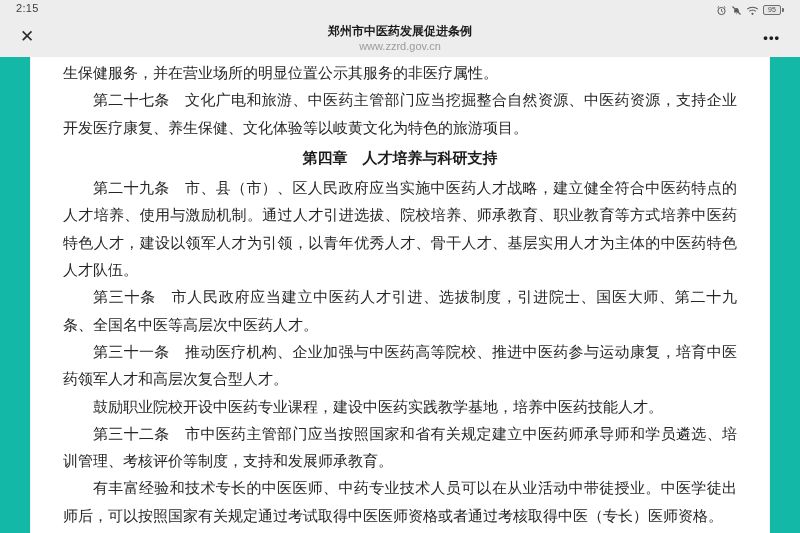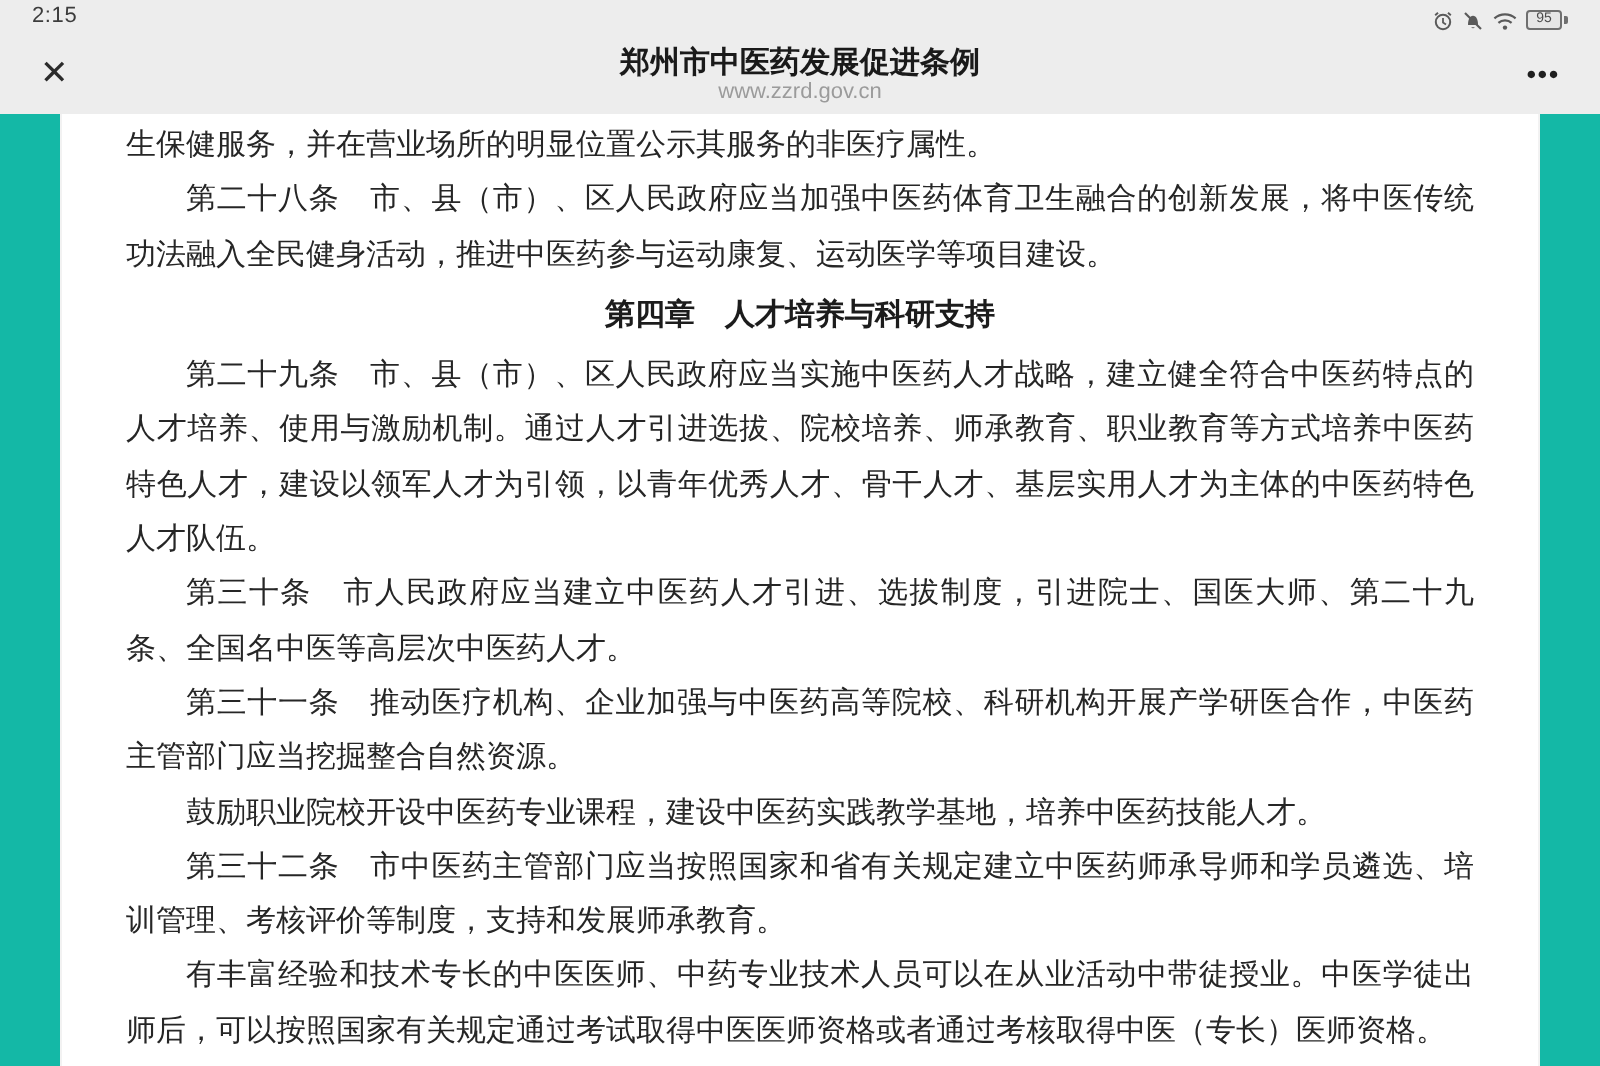--- a/index.html
+++ b/index.html
@@ -33,21 +33,21 @@
   .close-btn {
     position:absolute; left:14px; top:50%; transform:translateY(-58%);
     background:none; border:none; font-size:17px; color:#2b2b2b; cursor:pointer;
     line-height:1; font-weight:300; padding:2px 6px;
   }
   .menu-btn {
     position:absolute; right:14px; top:50%; transform:translateY(-55%);
     background:none; border:none; cursor:pointer; padding:2px 6px;
     font-size:13px; font-weight:700; color:#1f1f1f; letter-spacing:1px; line-height:1;
   }
-  .header .title { font-size:15px; font-weight:700; color:#1a1a1a; line-height:17px; }
+  .header .title { font-size:12px; font-weight:700; color:#1a1a1a; line-height:17px; }
   .header .url { font-size:11px; color:#9b9b9b; line-height:13px; }
   
   .content {
     height:488px; background:#14b8a6; overflow:hidden;
   }
   .paper {
     width:740px; height:100%; margin:0 30px; background:#ffffff;
     border-left:1px solid rgba(0,0,0,0.05); border-right:1px solid rgba(0,0,0,0.05);
     padding:2px 32px 0 32px;
   }
@@ -93,23 +93,23 @@
   <button class="close-btn">✕</button>
   <div class="title">郑州市中医药发展促进条例</div>
   <div class="url">www.zzrd.gov.cn</div>
   <button class="menu-btn">•••</button>
 </div>
 
 <div class="content">
   <div class="paper">
     <div>
         <p class="continuation">生保健服务，并在营业场所的明显位置公示其服务的非医疗属性。</p>
-        <p class="body">第二十八条　市、县（市）、区人民政府应当加强中医药体育卫生融合的创新发展，将中医传统功法融入全民健身活动，推进中医药参与运动康复、运动医学等项目建设。</p>
+        <p class="body">第二十七条　文化广电和旅游、中医药主管部门应当挖掘整合自然资源、中医药资源，支持企业开发医疗康复、养生保健、文化体验等以岐黄文化为特色的旅游项目。</p>
         <p class="chapter">第四章　人才培养与科研支持</p>
         <p class="body">第二十九条　市、县（市）、区人民政府应当实施中医药人才战略，建立健全符合中医药特点的人才培养、使用与激励机制。通过人才引进选拔、院校培养、师承教育、职业教育等方式培养中医药特色人才，建设以领军人才为引领，以青年优秀人才、骨干人才、基层实用人才为主体的中医药特色人才队伍。</p>
         <p class="body">第三十条　市人民政府应当建立中医药人才引进、选拔制度，引进院士、国医大师、第二十九条、全国名中医等高层次中医药人才。</p>
-        <p class="body">第三十一条　推动医疗机构、企业加强与中医药高等院校、科研机构开展产学研医合作，中医药主管部门应当挖掘整合自然资源。</p>
+        <p class="body">第三十一条　推动医疗机构、企业加强与中医药高等院校、推进中医药参与运动康复，培育中医药领军人才和高层次复合型人才。</p>
         <p class="body">鼓励职业院校开设中医药专业课程，建设中医药实践教学基地，培养中医药技能人才。</p>
         <p class="body">第三十二条　市中医药主管部门应当按照国家和省有关规定建立中医药师承导师和学员遴选、培训管理、考核评价等制度，支持和发展师承教育。</p>
         <p class="body">有丰富经验和技术专长的中医医师、中药专业技术人员可以在从业活动中带徒授业。中医学徒出师后，可以按照国家有关规定通过考试取得中医医师资格或者通过考核取得中医（专长）医师资格。</p>
       </div>
   </div>
 </div>
 
 </body></html>

